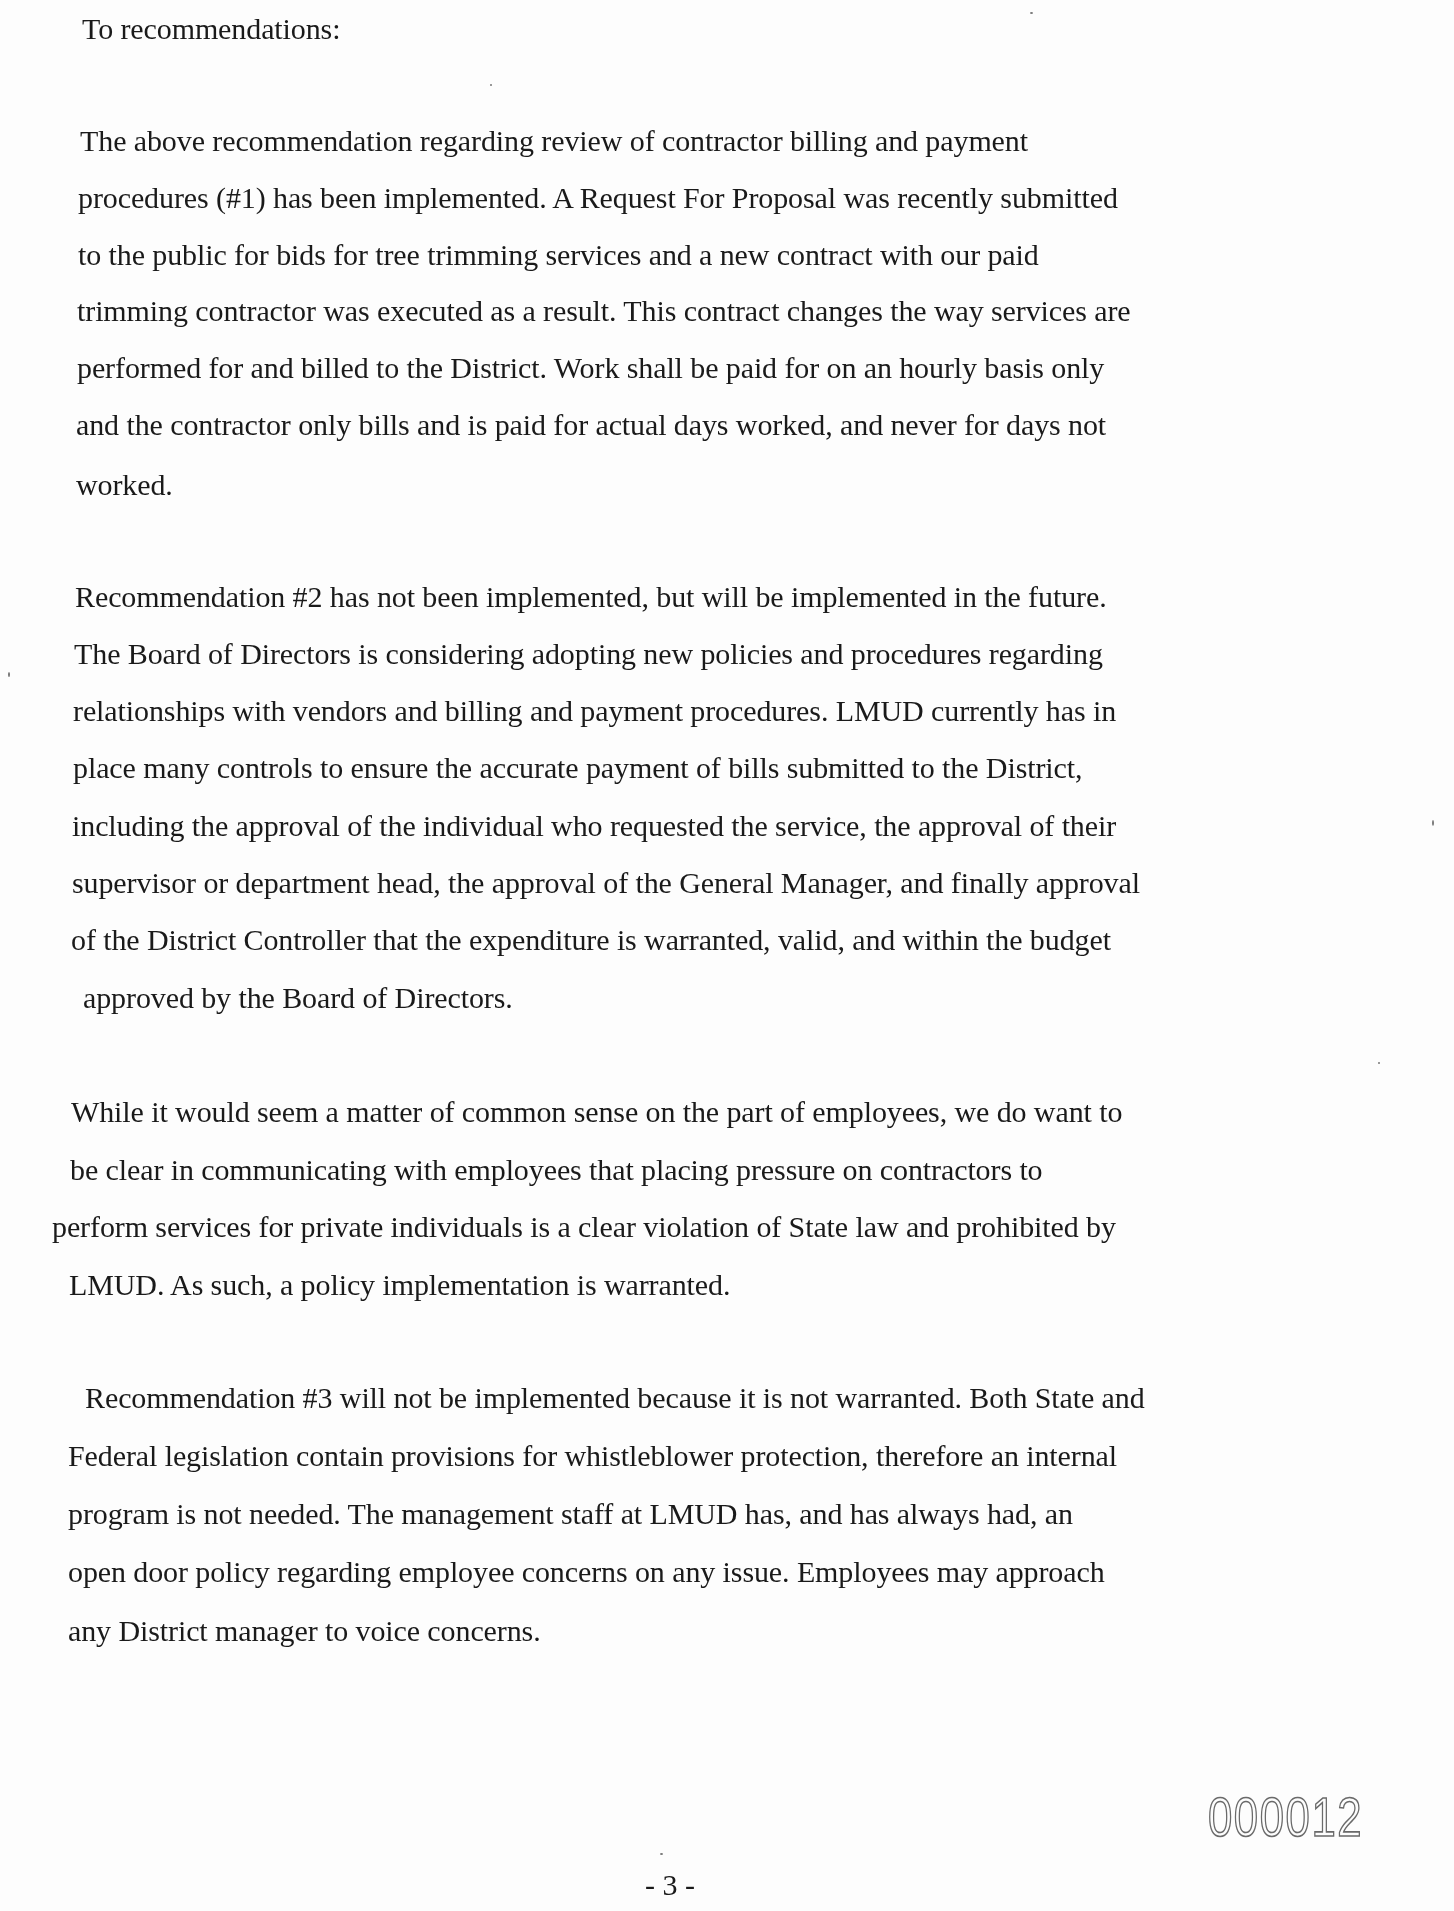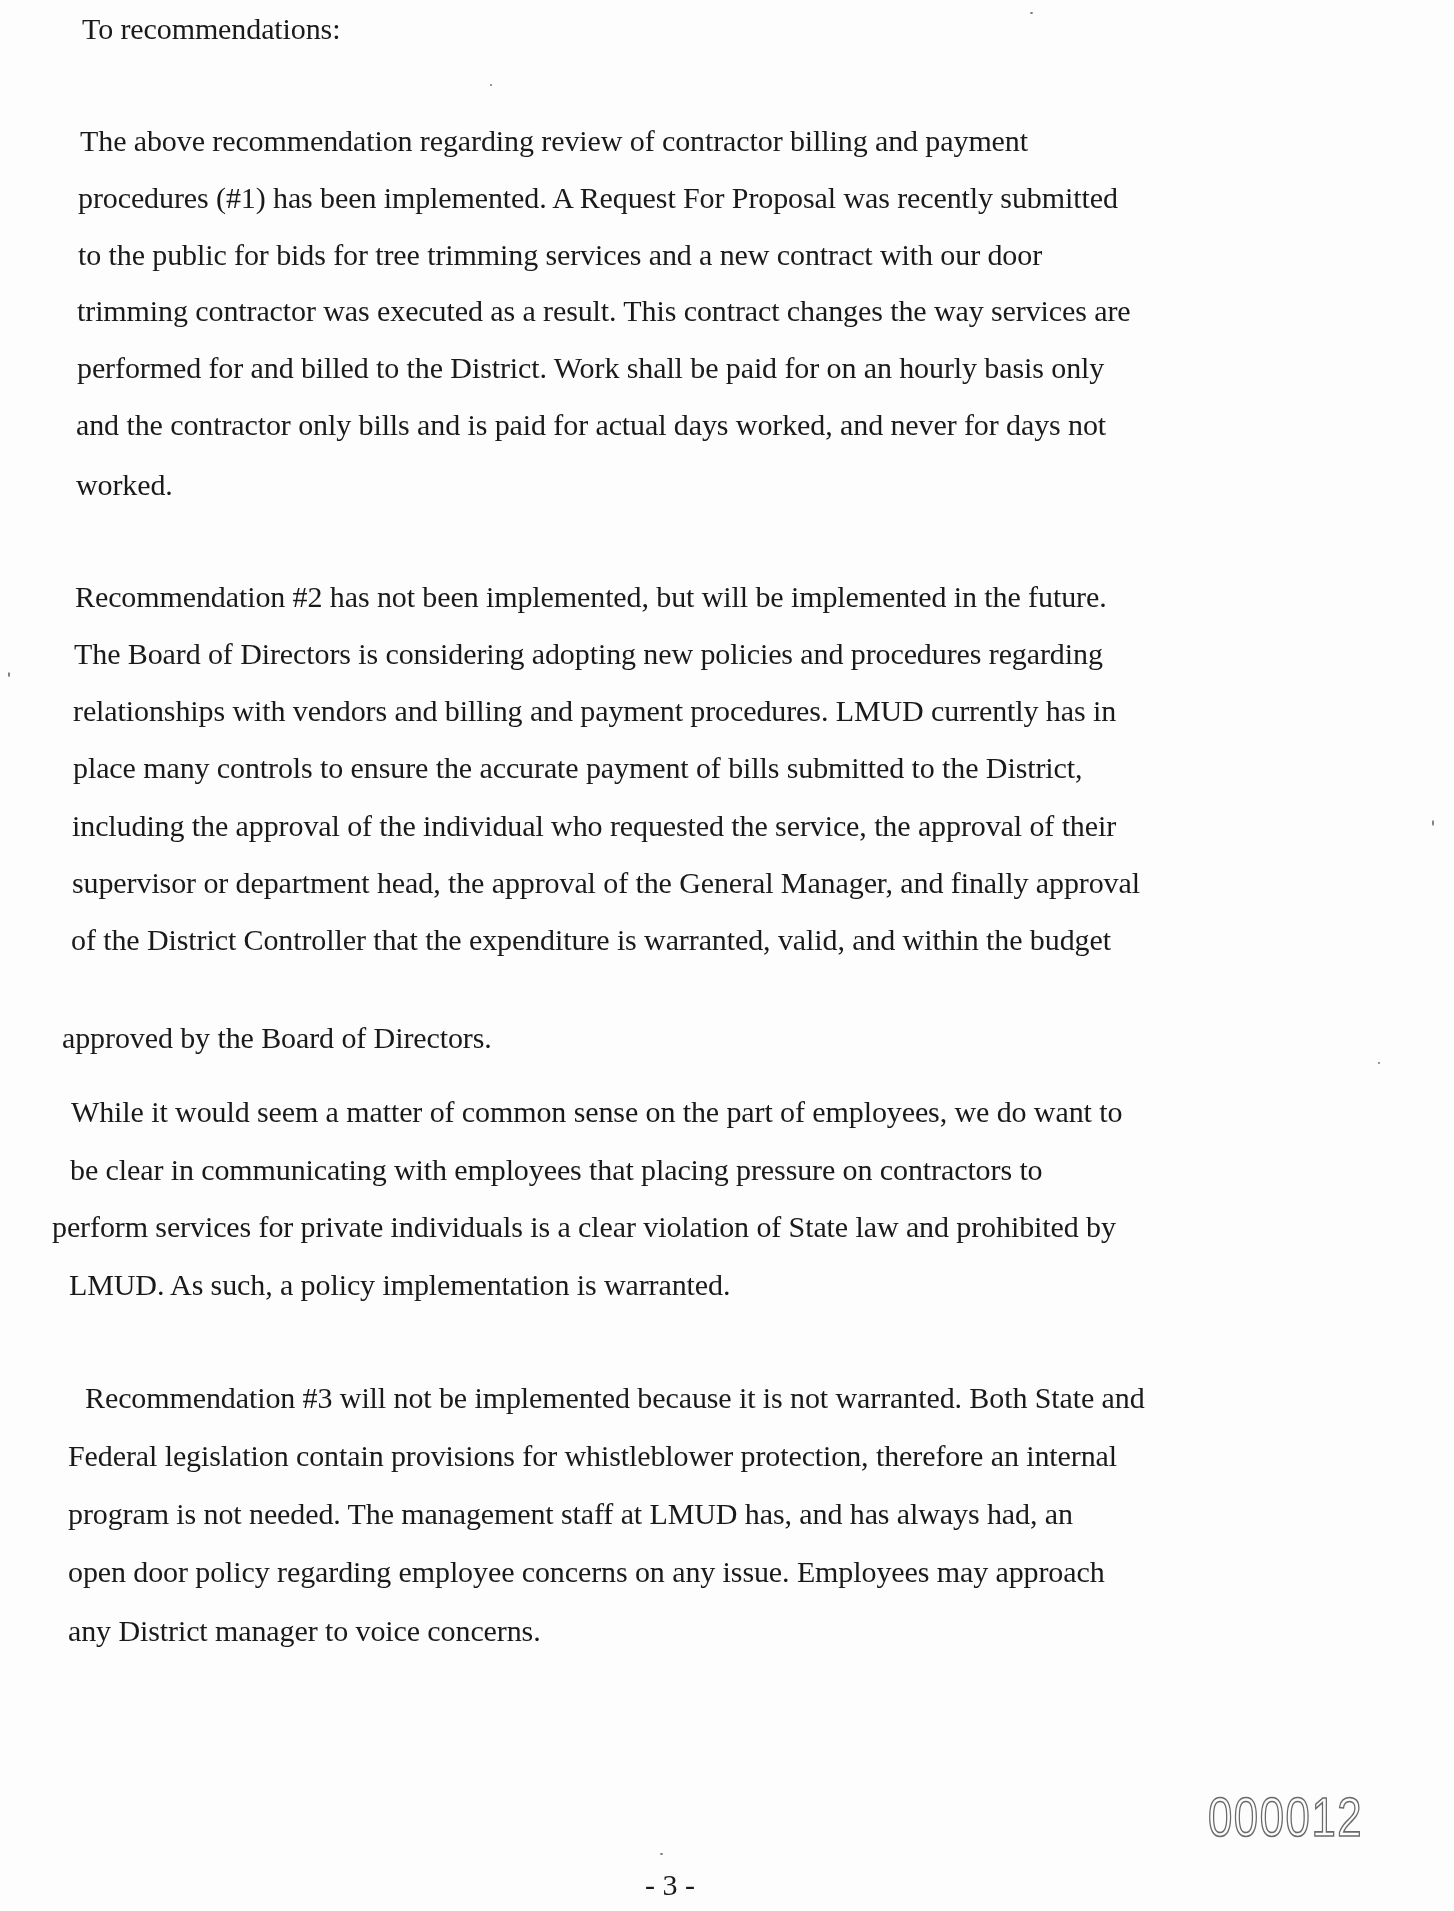--- a/index.html
+++ b/index.html
@@ -60,36 +60,36 @@
 </head>
 <body>
 
 <div class="page">
 
   <div class="line" style="left:82px; top:12px;">To recommendations:</div>
 
   <div>
     <div class="line" style="left:80px; top:124px;">The above recommendation regarding review of contractor billing and payment</div>
     <div class="line" style="left:78px; top:181px;">procedures (#1) has been implemented.  A Request For Proposal was recently submitted</div>
-    <div class="line" style="left:78px; top:238px;">to the public for bids for tree trimming services and a new contract with our door</div>
+    <div class="line" style="left:78px; top:238px;">to the public for bids for tree trimming services and a new contract with our paid</div>
     <div class="line" style="left:77px; top:294px;">trimming contractor was executed as a result.  This contract changes the way services are</div>
     <div class="line" style="left:77px; top:351px;">performed for and billed to the District.  Work shall be paid for on an hourly basis only</div>
     <div class="line" style="left:76px; top:408px;text-align:center;">and the contractor only bills and is paid for actual days worked, and never for days not</div>
     <div class="line" style="left:76px; top:468px;">worked.</div>
   </div>
 
   <div>
     <div class="line" style="left:75px; top:580px;">Recommendation #2 has not been implemented, but will be implemented in the future.</div>
     <div class="line" style="left:74px; top:637px;">The Board of Directors is considering adopting new policies and procedures regarding</div>
     <div class="line" style="left:73px; top:694px;">relationships with vendors and billing and payment procedures.  LMUD currently has in</div>
     <div class="line" style="left:73px; top:751px;">place many controls to ensure the accurate payment of bills submitted to the District,</div>
     <div class="line" style="left:72px; top:809px;">including the approval of the individual who requested the service, the approval of their</div>
     <div class="line" style="left:72px; top:866px;">supervisor or department head, the approval of the General Manager, and finally approval</div>
     <div class="line" style="left:71px; top:923px;">of the District Controller that the expenditure is warranted, valid, and within the budget</div>
-    <div class="line" style="left:62px; top:981px;margin-top:40px;">approved by the Board of Directors.</div>
+    <div class="line" style="left:83px; top:981px;">approved by the Board of Directors.</div>
   </div>
 
   <div>
     <div class="line" style="left:71px; top:1095px;">While it would seem a matter of common sense on the part of employees, we do want to</div>
     <div class="line" style="left:70px; top:1153px;">be clear in communicating with employees that placing pressure on contractors to</div>
     <div class="line" style="left:52px; top:1210px;">perform services for private individuals is a clear violation of State law and prohibited by</div>
     <div class="line" style="left:69px; top:1268px;">LMUD.  As such, a policy implementation is warranted.</div>
   </div>
 
   <div>

